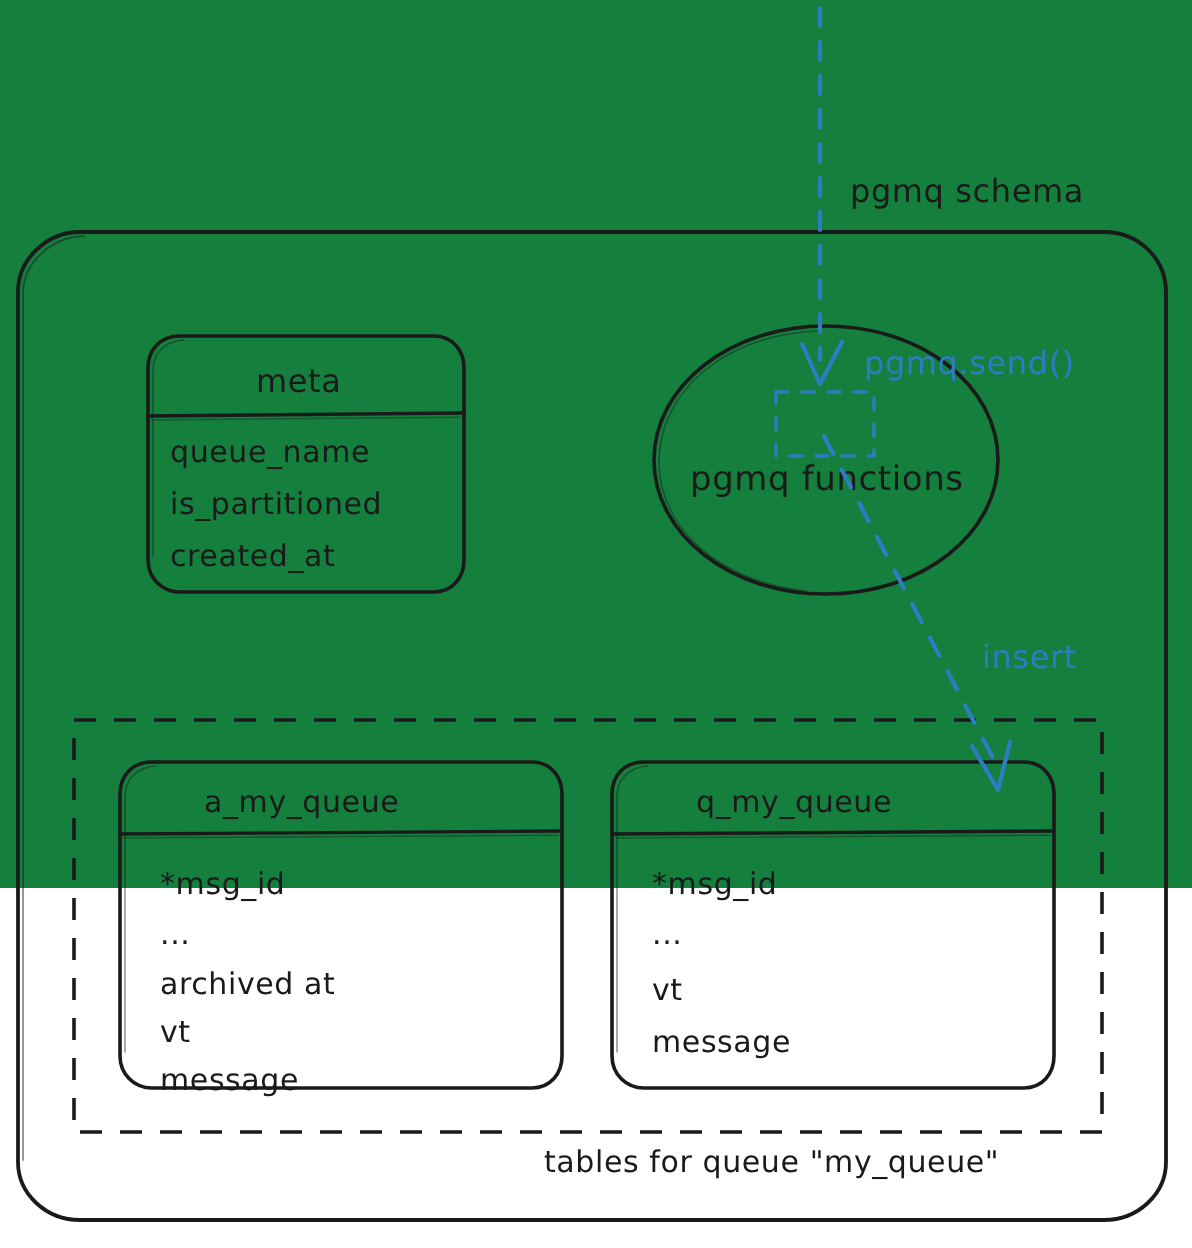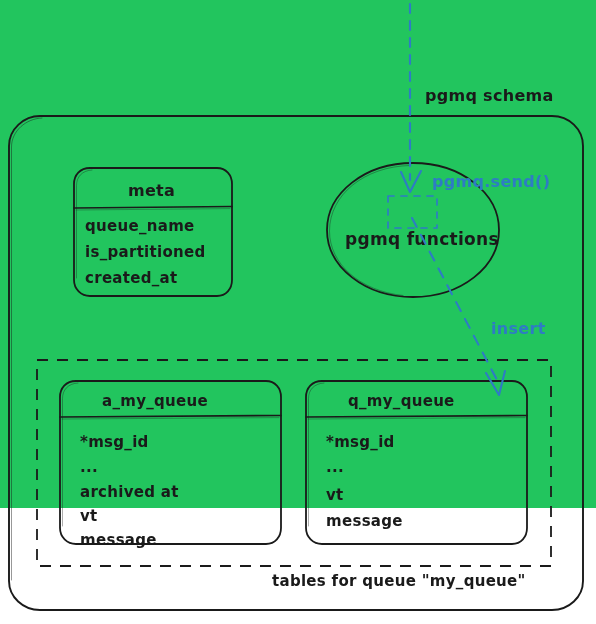--- a/index.html
+++ b/index.html
@@ -9,23 +9,22 @@
   }
   body {
     width: 596px;
     height: 624px;
     font-family: "DejaVu Sans", sans-serif;
     overflow: hidden;
   }
   #diagram-root {
     position: relative;
     width: 596px;
-    height: 508px;
-    background: #22c55e;
-    font-weight: bold;
+    height: 444px;
+    background: #15803d;
   }
   svg#diagram-svg {
     position: absolute;
     left: 0;
     top: 0;
     width: 596px;
     height: 624px;
   }
   .hand-text {
     font-family: "DejaVu Sans", sans-serif;

